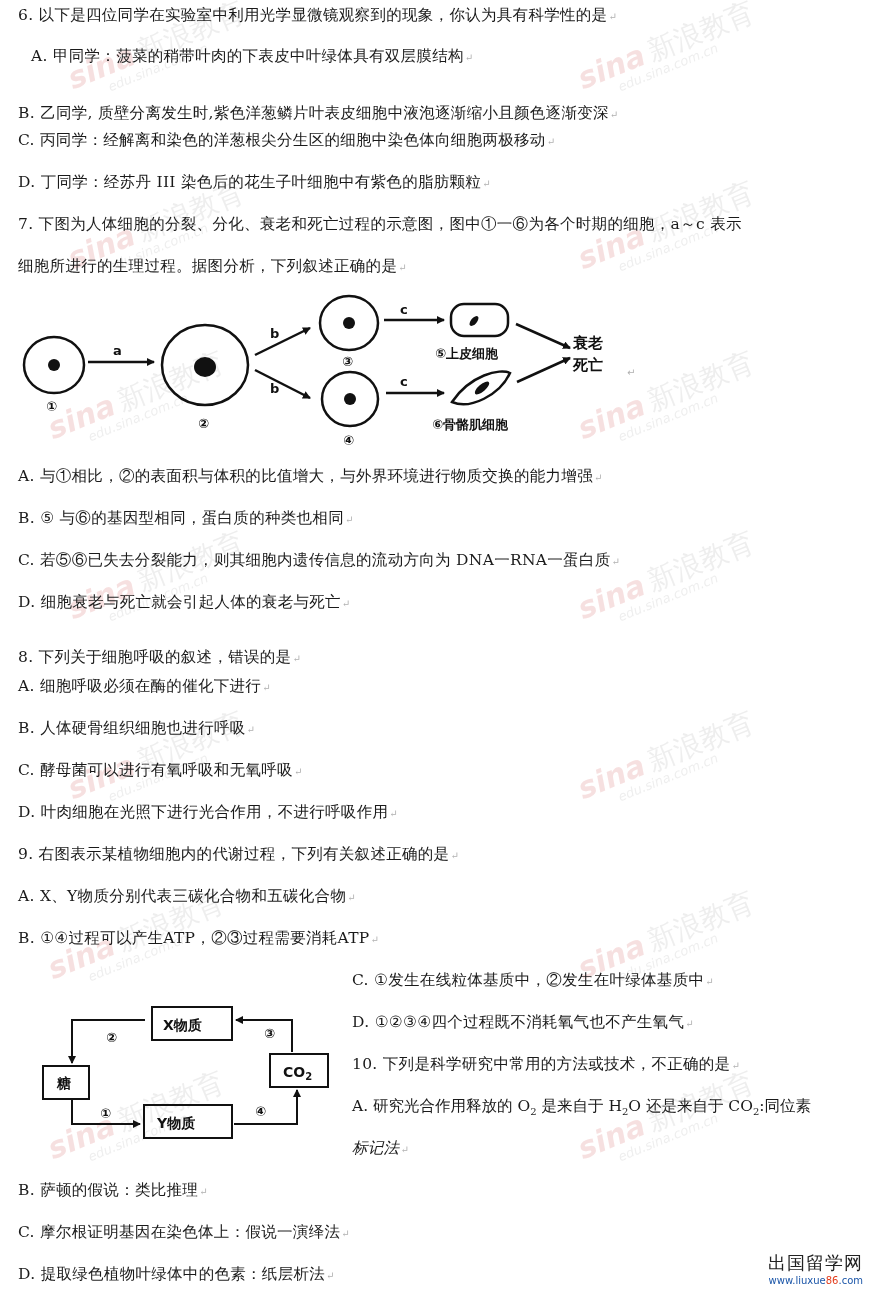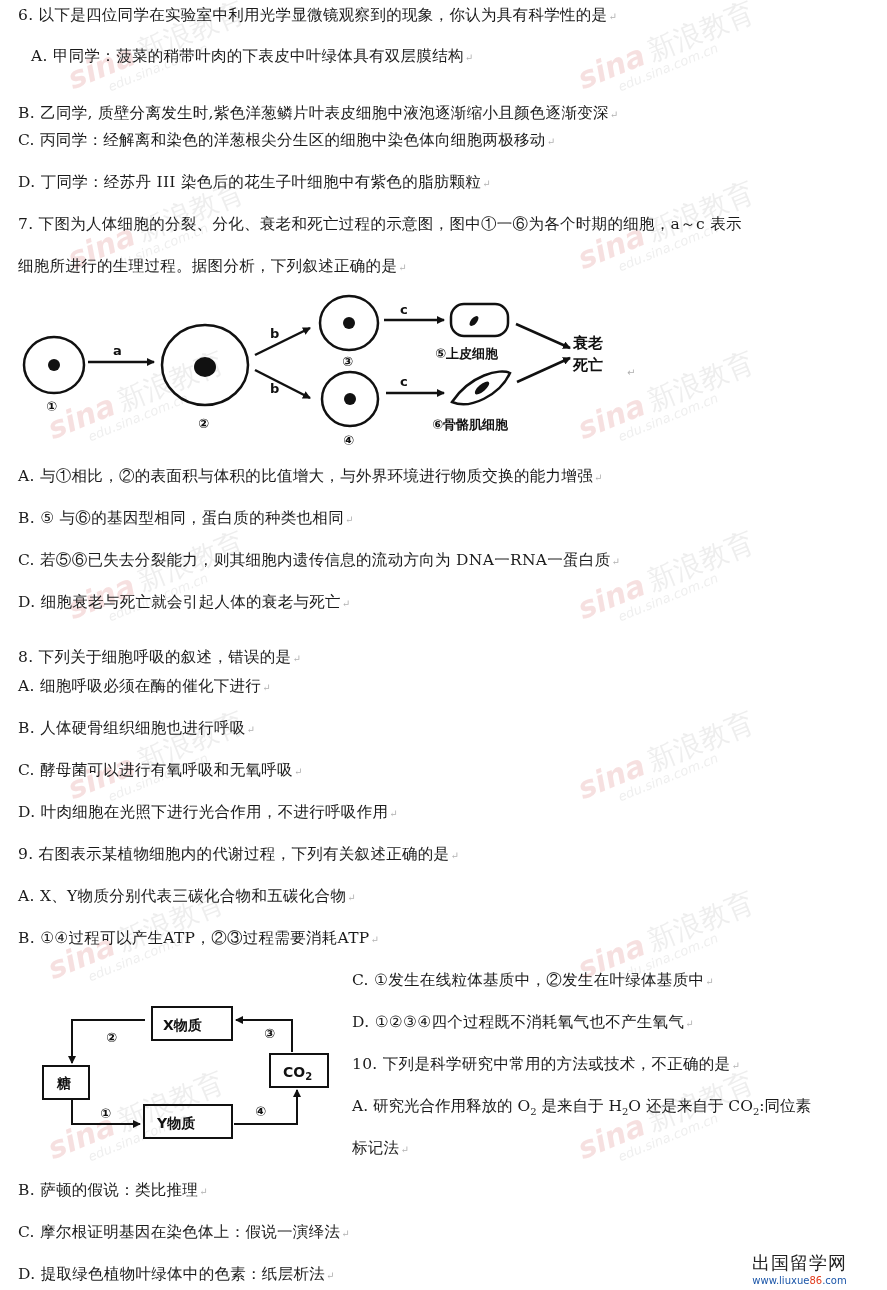--- a/index.html
+++ b/index.html
@@ -16,21 +16,21 @@
     .wm {
       position: absolute; pointer-events: none; transform: rotate(-22deg);
       transform-origin: left bottom; opacity: 0.13; color: #c01818;
       font-family: "DejaVu Sans", sans-serif;
     }
     .wm .big { font-size: 30px; font-weight: bold; font-style: italic; }
     .wm .zh { font-size: 28px; color: #808080; }
     .wm .url { display: block; font-size: 13px; color: #808080; font-style: italic; margin-left: 34px; margin-top: -6px; }
     svg text { font-family: "DejaVu Sans", sans-serif; }
     .logo {
-      position: absolute; left: 752px; top: 1251px; text-align: center;
+      position: absolute; left: 768px; top: 1251px; text-align: right;
       font-family: "DejaVu Sans", sans-serif;
     }
     .logo .t { font-size: 18px; color: #222; letter-spacing: 1px; }
     .logo .u { font-size: 10px; color: #1a55a8; }
     .logo .u b { color: #e23a1a; font-weight: normal; }
   </style>
 </head>
 <body>
 
 <div class="wm" style="left:80px;top:60px;"><span class="big">sina</span> <span class="zh">新浪教育</span><span class="url">edu.sina.com.cn</span></div>
@@ -145,21 +145,21 @@
     <text x="234" y="48" font-size="13">③</text>
     <text x="225" y="126" font-size="13">④</text>
   </g>
 </svg>
 
 <div class="line" style="top:970px;left:352px;"><span>C. ①发生在线粒体基质中，②发生在叶绿体基质中</span><span class="pm">↵</span></div>
 <div class="line" style="top:1012px;left:352px;"><span>D. ①②③④四个过程既不消耗氧气也不产生氧气</span><span class="pm">↵</span></div>
 
 <div class="line" style="top:1054px;left:352px;"><span>10. 下列是科学研究中常用的方法或技术，不正确的是</span><span class="pm">↵</span></div>
 <div class="line" style="top:1096px;left:352px;letter-spacing:0;"><span>A. 研究光合作用释放的 O</span><sub style="font-size:10px;">2</sub><span> 是来自于 H</span><sub style="font-size:10px;">2</sub><span>O 还是来自于 CO</span><sub style="font-size:10px;">2</sub><span>:同位素</span></div>
-<div class="line" style="top:1138px;left:352px;"><span>标记法</span><span class="pm">↵</span></div>
+<div class="line" style="top:1138px;left:352px;font-style:italic;"><span>标记法</span><span class="pm">↵</span></div>
 <div class="line" style="top:1180px;"><span>B. 萨顿的假说：类比推理</span><span class="pm">↵</span></div>
 <div class="line" style="top:1222px;"><span>C. 摩尔根证明基因在染色体上：假说一演绎法</span><span class="pm">↵</span></div>
 <div class="line" style="top:1264px;"><span>D. 提取绿色植物叶绿体中的色素：纸层析法</span><span class="pm">↵</span></div>
 
 <div class="logo">
   <div class="t">出国留学网</div>
   <div class="u"><span>www.liuxue</span><b>86</b><span>.com</span></div>
 </div>
 
 </body></html>

